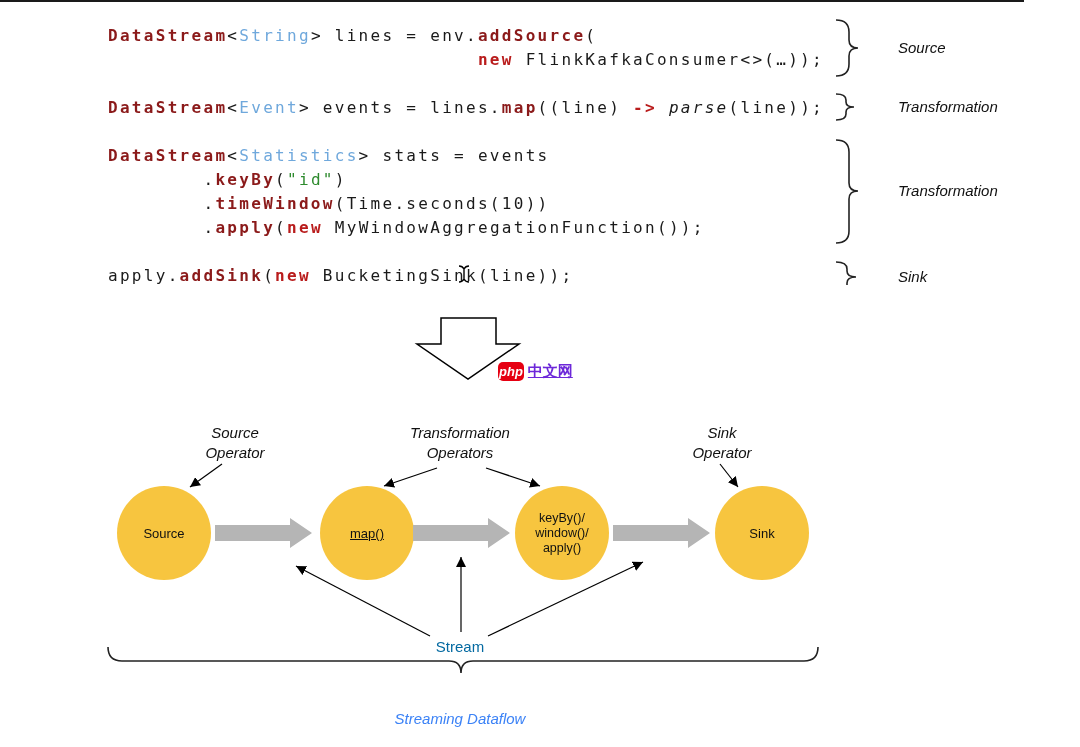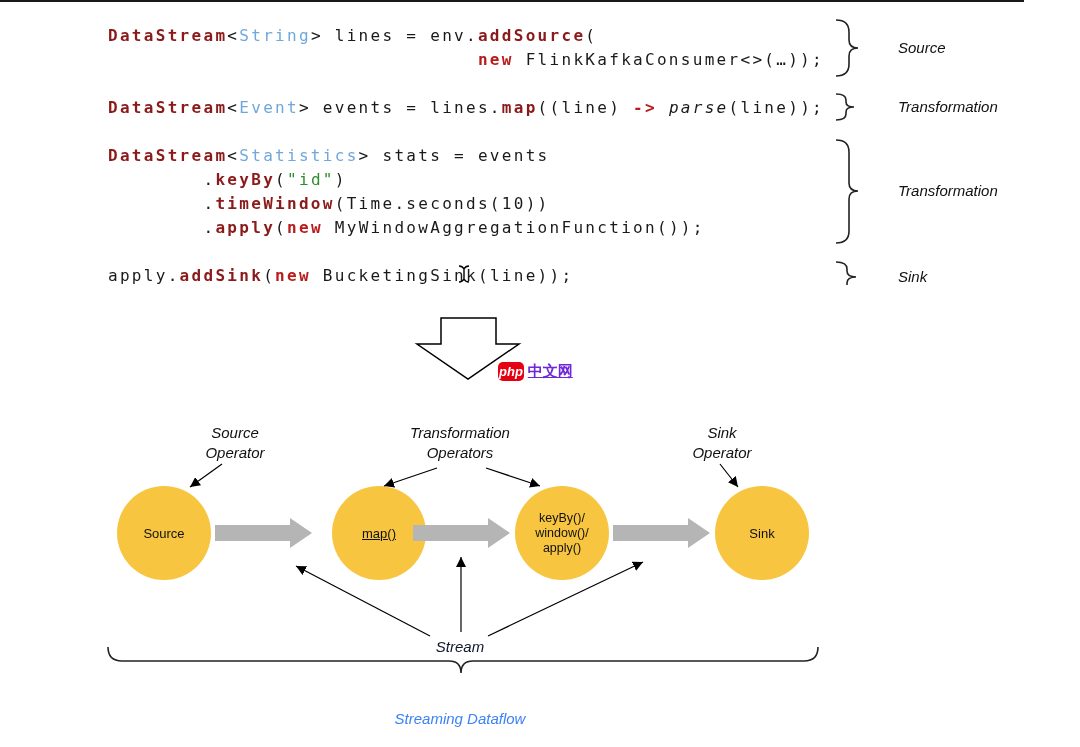--- a/index.html
+++ b/index.html
@@ -42,21 +42,21 @@
     position:absolute;font-style:italic;font-size:15px;line-height:20px;
     text-align:center;white-space:pre-line;color:#111;
   }
   .node{
     position:absolute;width:94px;height:94px;border-radius:50%;
     background:#F7C53F;display:flex;align-items:center;justify-content:center;
     text-align:center;font-size:13px;line-height:15px;color:#111;white-space:pre-line;
   }
   .stream-label{
     position:absolute;left:416px;top:638px;width:88px;text-align:center;
-    font-style:italic;font-size:15px;color:#0f172a;
+    font-size:15px;color:#0369a1;
   }
   .bottom-label{
     position:absolute;left:350px;top:710px;width:220px;text-align:center;
     font-style:italic;font-size:15px;color:#3b82f6;
   }
 
   svg.overlay{position:absolute;left:0;top:0;pointer-events:none;}
 </style>
 </head>
 <body>
@@ -93,21 +93,21 @@
   </div>
 
   <div class="op-label" style="left:178px;top:423px;width:114px;">Source
 Operator</div>
   <div class="op-label" style="left:383px;top:423px;width:154px;">Transformation
 Operators</div>
   <div class="op-label" style="left:665px;top:423px;width:114px;">Sink
 Operator</div>
 
   <div class="node" style="left:117px;top:486px;">Source</div>
-  <div class="node" style="left:332px;top:486px;text-decoration:underline;">map()</div>
+  <div class="node" style="left:320px;top:486px;text-decoration:underline;">map()</div>
   <div class="node" style="left:515px;top:486px;font-size:12.5px;">keyBy()/
 window()/
 apply()</div>
   <div class="node" style="left:715px;top:486px;">Sink</div>
 
   <div class="stream-label">Stream</div>
   <div class="bottom-label">Streaming Dataflow</div>
 
   <svg class="overlay" width="1080" height="747">
     <defs>

